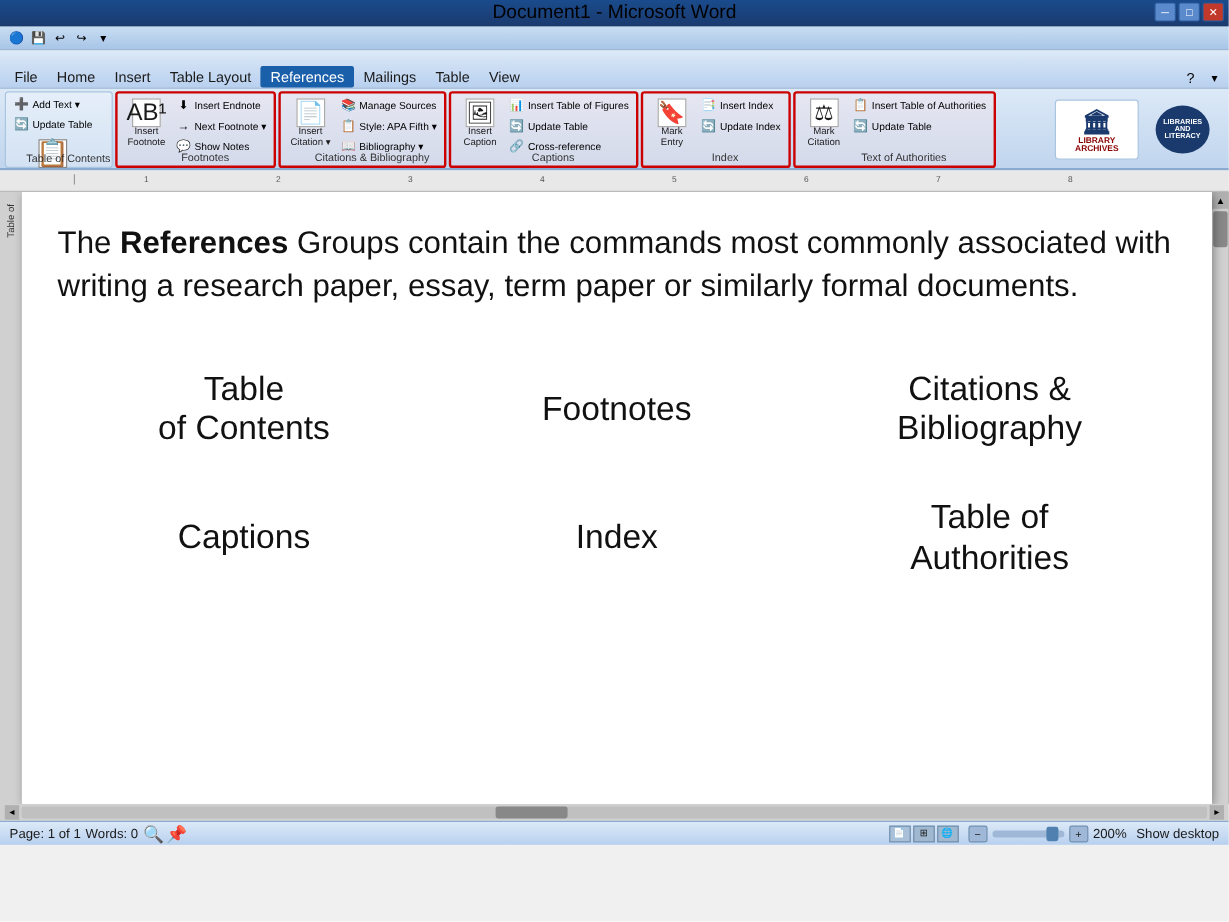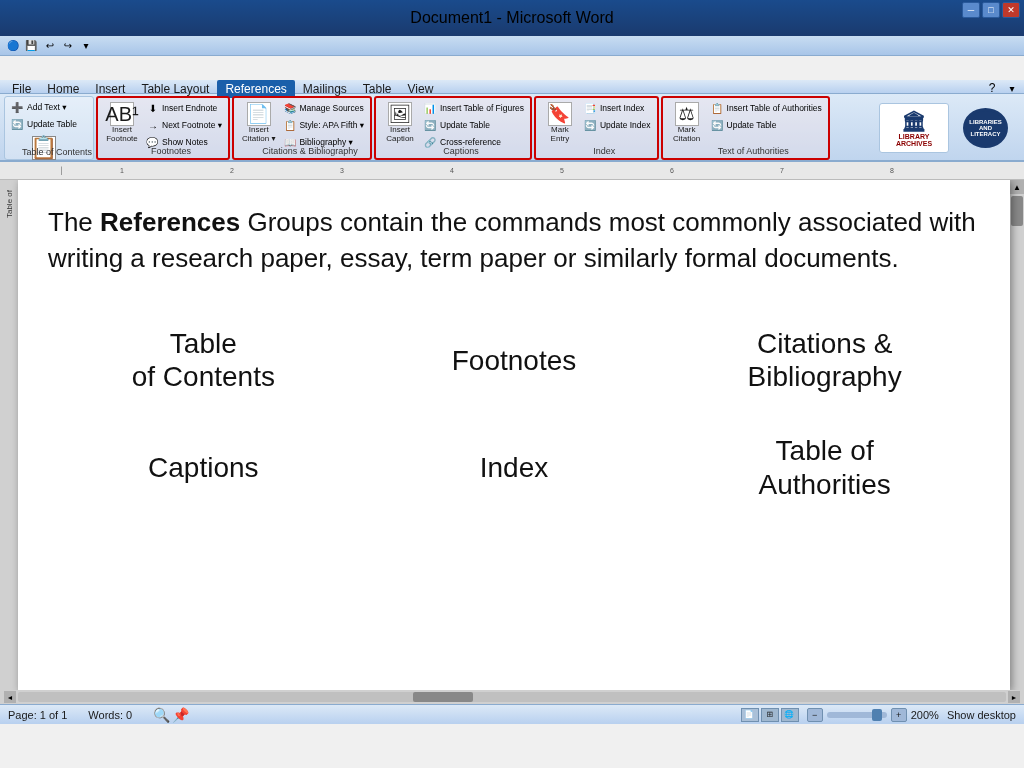--- a/index.html
+++ b/index.html
@@ -8,21 +8,21 @@
       height: 768px;
       overflow: hidden;
       font-family: 'Segoe UI', Arial, sans-serif;
       background: #f0f0f0;
       position: relative;
     }
 
     
     #title-bar {
       background: linear-gradient(to bottom, #1a4b8c, #1a3a6e);
-      height: 36px;
+      height: 22px;
       display: flex;
       align-items: center;
       justify-content: center;
       position: relative;
     }
     #window-controls {
       position: absolute;
       right: 4px;
       top: 2px;
       display: flex;
@@ -39,26 +39,25 @@
       justify-content: center;
       font-size: 9px;
       color: white;
       cursor: pointer;
     }
     .win-btn.close { background: #c0392b; }
 
     
     #menu-bar {
       background: linear-gradient(to bottom, #dce9f7, #b8d0ef);
-      height: 14px;
-      display: flex;
-      align-items: flex-start;
+      height: 32px;
+      display: flex;
+      align-items: flex-end;
       padding: 0 4px;
       border-bottom: 1px solid #8aabcf;
-      margin-top: 24px;
     }
     .menu-item {
       padding: 2px 8px;
       font-size: 12px;
       color: #1a1a1a;
       cursor: pointer;
       border-radius: 2px;
     }
     .menu-item.active {
       background: #1a5faa;
@@ -315,21 +314,21 @@
     
     #status-bar {
       height: 20px;
       background: linear-gradient(to bottom, #dce9f7, #b8d0ef);
       border-top: 1px solid #8aabcf;
       display: flex;
       align-items: center;
       padding: 0 8px;
       font-size: 11px;
       color: #1a1a1a;
-      gap: 21px;
+      gap: 4px;
     }
     #status-right {
       margin-left: auto;
       display: flex;
       align-items: center;
       gap: 8px;
     }
     .zoom-controls {
       display: flex;
       align-items: center;

